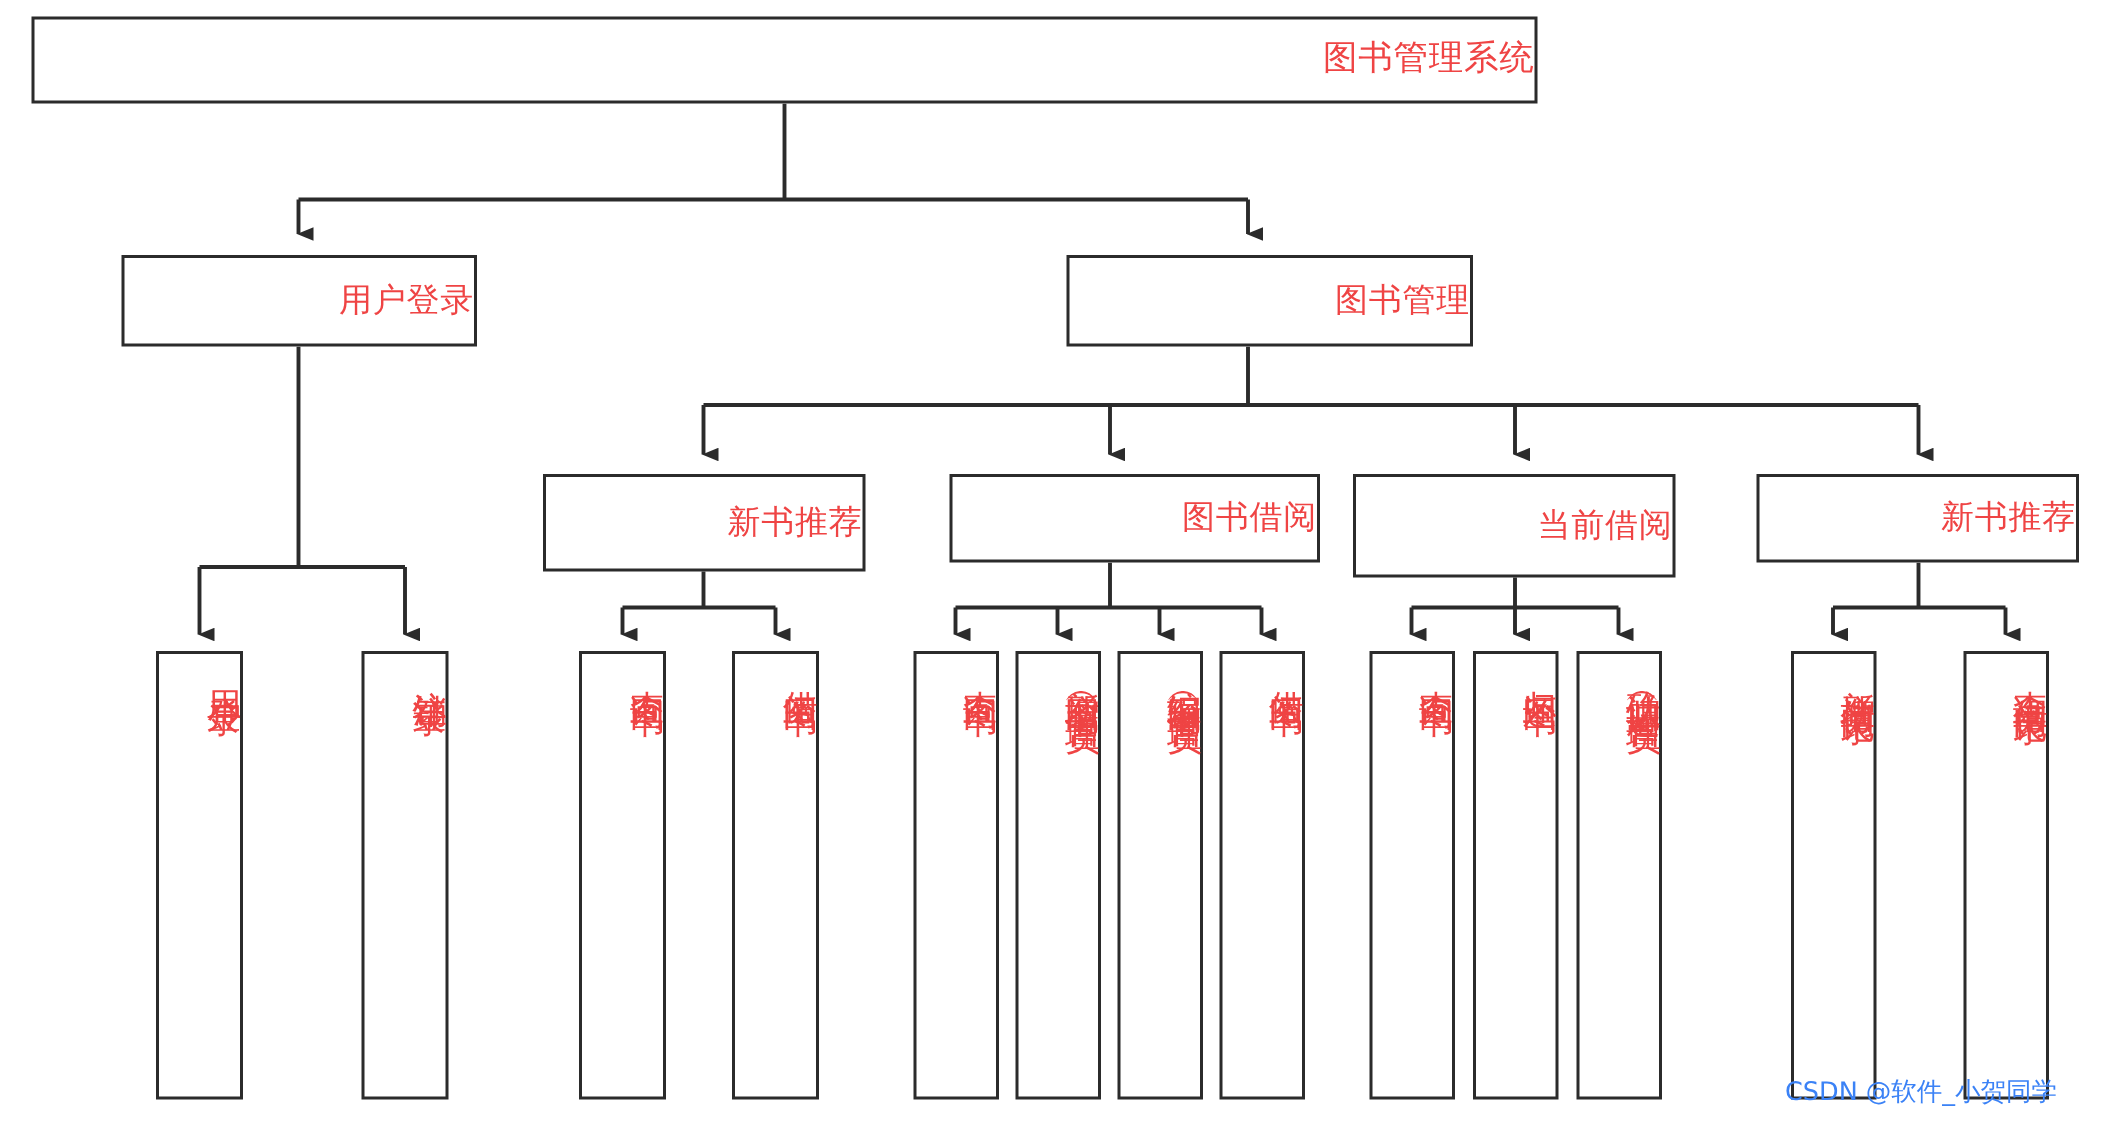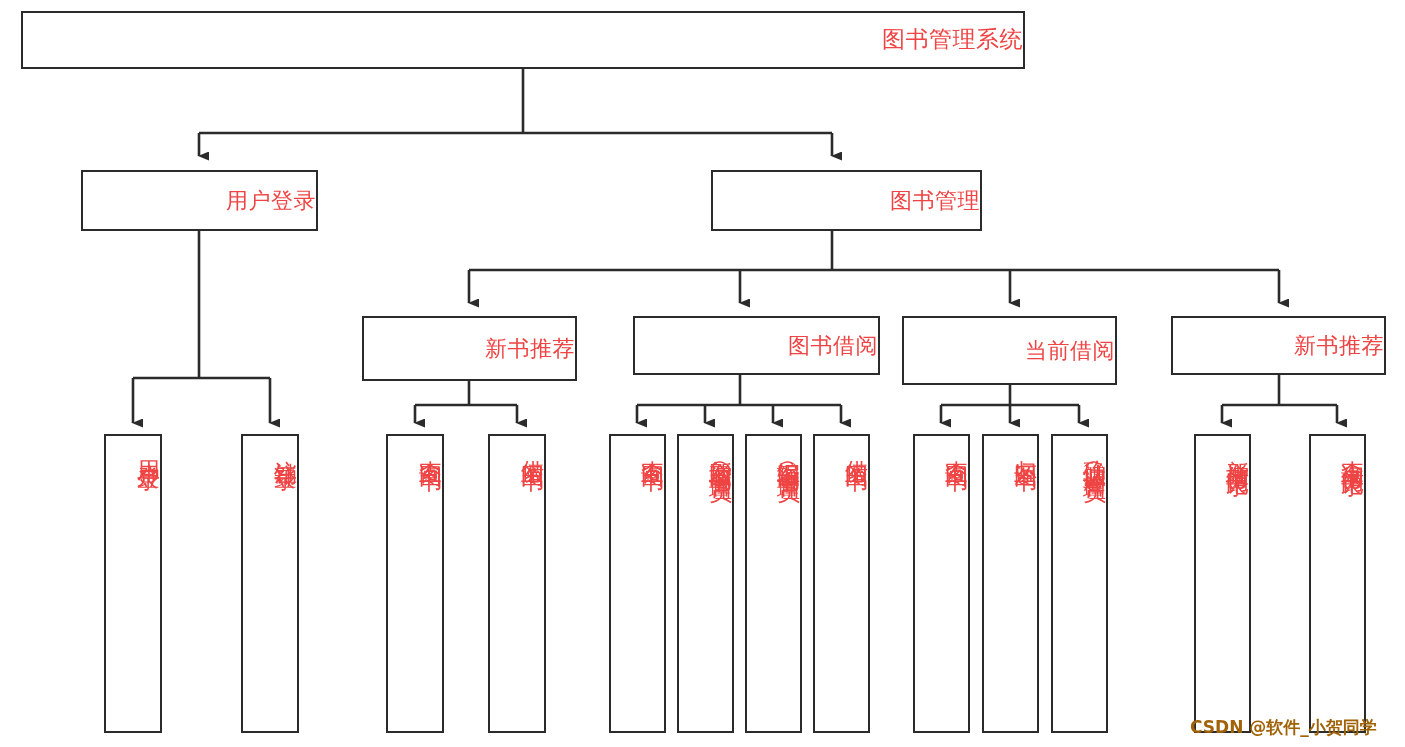--- a/index.html
+++ b/index.html
@@ -63,25 +63,24 @@
     font-size: 23px;
     line-height: 1.0;
     letter-spacing: 3px;
     white-space: nowrap;
   }
   .watermark {
     position: absolute;
     left: 1190px;
     top: 716px;
     font-size: 17px;
-    color: #a16207;
+    color: #3b82f6;
     white-space: nowrap;
     z-index: 5;
     font-family: "DejaVu Sans", "Liberation Sans", sans-serif;
-    font-weight: bold;
   }
 </style>
 </head>
 <body>
 
 <div id="diagram-canvas">
 
   <svg id="edges-layer" viewBox="0 0 1405 747" width="1405" height="747" xmlns="http://www.w3.org/2000/svg">
     <defs>
       <marker id="arrowhead" markerWidth="9" markerHeight="11" refX="4.5" refY="10" orient="auto" markerUnits="userSpaceOnUse">

